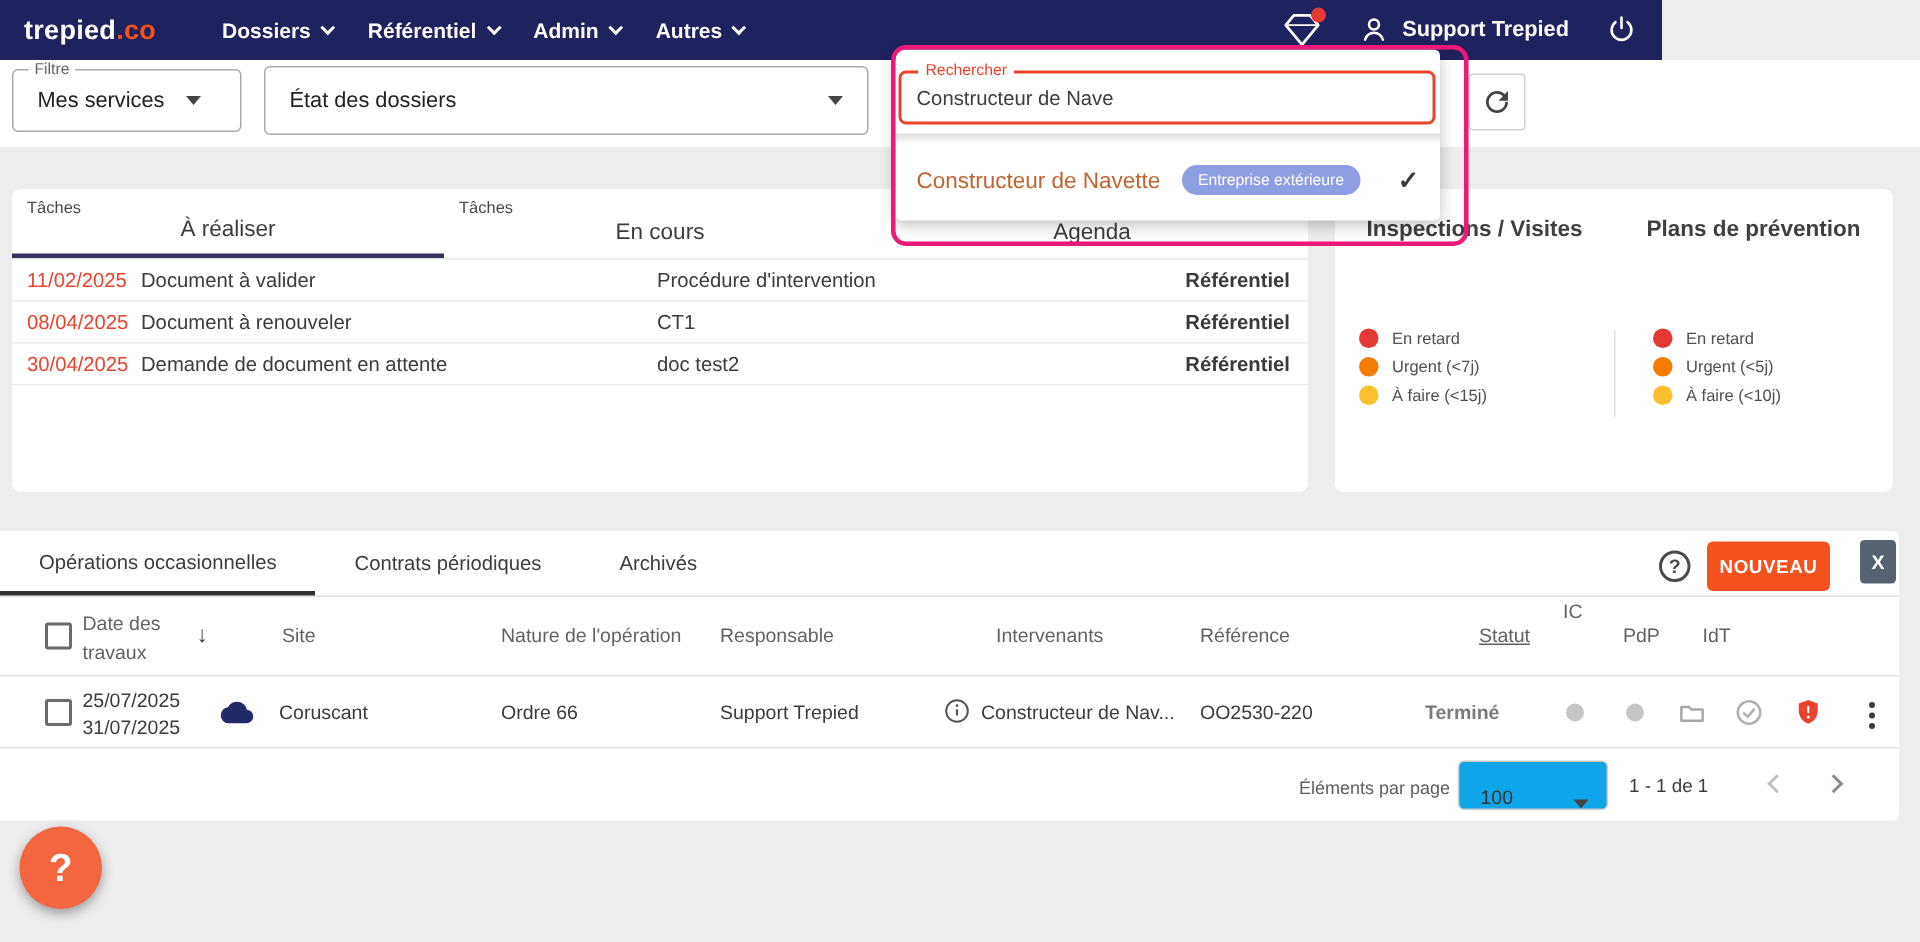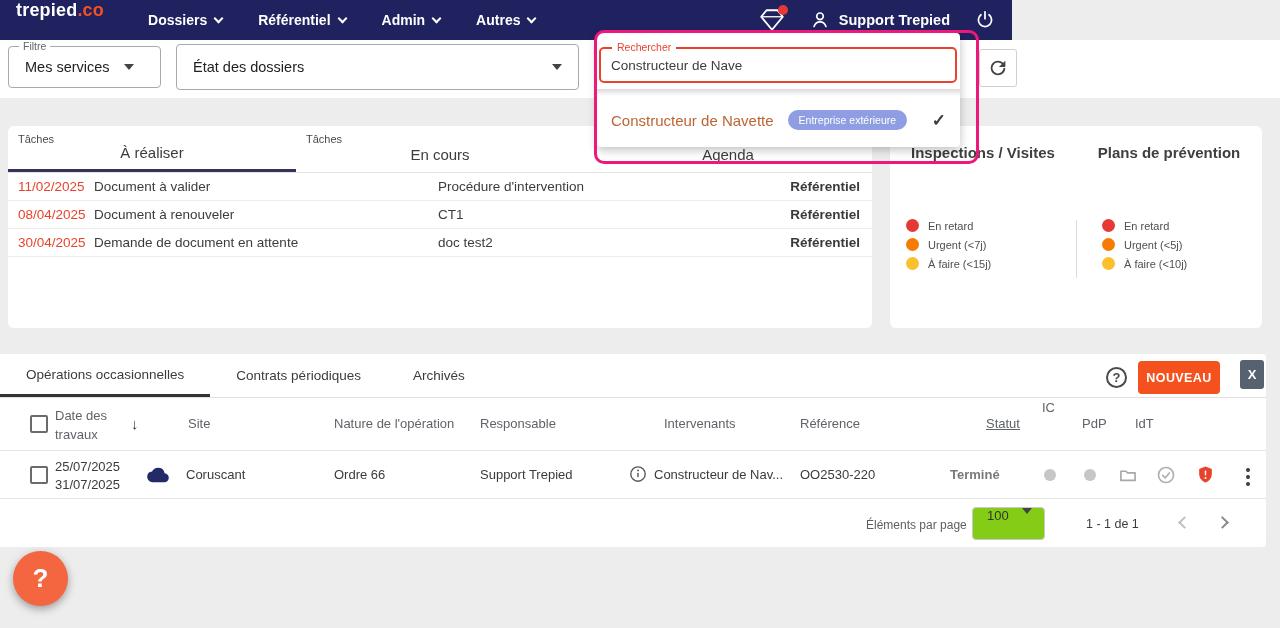--- a/index.html
+++ b/index.html
@@ -1,24 +1,24 @@
 <!DOCTYPE html>
 <html><head>
 <meta charset="utf-8">
 <style>
   * { margin:0; padding:0; box-sizing:border-box; }
   html,body { width:1280px; height:628px; font-family:"Liberation Sans", sans-serif; }
   #app { position:relative; width:1280px; height:628px; background:#ededed; overflow:hidden; }
 
   
-  .navbar { position:absolute; top:0; left:0; width:1012px; height:40px; background:#20215f;
-            display:flex; z-index:5; }
+  .navbar { position:absolute; top:0; left:0; width:1108px; height:40px; background:#20215f;
+            display:flex; align-items:center; z-index:5; }
   .logo { margin-left:16px; font-size:18px; font-weight:bold; color:#fff; letter-spacing:.2px; }
   .logo .suffix { color:#f4511e; }
-  .nav-menus { display:flex; margin-left:44px; gap:36px; }
+  .nav-menus { display:flex; margin-left:44px; gap:23px; }
   .nav-item { display:flex; align-items:center; color:#fff; font-size:14px; font-weight:bold; cursor:pointer; }
   .chev-down { display:inline-block; width:7px; height:7px; border-right:2px solid #fff; border-bottom:2px solid #fff;
                transform:rotate(45deg); margin-left:8px; margin-top:-3px; }
   .nav-right { margin-left:auto; display:flex; align-items:center; gap:24px; margin-right:16px; }
   .gem-wrap { position:relative; width:26px; height:24px; }
   .badge-dot { position:absolute; top:-3px; right:-3px; width:10px; height:10px; border-radius:50%; background:#e53935; }
   .support { display:flex; align-items:center; gap:8px; color:#fff; font-size:14.5px; font-weight:bold; }
 
   
   .filter-strip { position:absolute; top:40px; left:0; width:1280px; height:58px; background:#fff; }
@@ -72,22 +72,22 @@
   .thead { position:absolute; top:44px; left:0; right:0; height:53px; border-bottom:1px solid #e4e4e4; }
   .trow { position:absolute; top:97px; left:0; right:0; height:48px; border-bottom:1px solid #e4e4e4; }
   .tpag { position:absolute; top:145px; left:0; right:0; height:48px; }
   .cell { position:absolute; font-size:13px; color:#5f6368; }
   .rcell { position:absolute; font-size:13px; color:#3b3b3b; }
   .checkbox { position:absolute; width:18px; height:18px; border:2px solid #6b6b6b; border-radius:2px; background:#fff; cursor:pointer; }
   .sort-arrow { position:absolute; left:131px; top:17px; font-size:15px; color:#3c3c3c; }
   .gray-dot { position:absolute; width:12px; height:12px; border-radius:50%; background:#c6c6c6; top:18px; }
   .kebab { position:absolute; left:1244px; top:15px; display:flex; flex-direction:column; gap:3px; cursor:pointer; padding:2px; }
   .kebab i { width:4px; height:4px; border-radius:50%; background:#3c3c3c; }
-  .pg-select { position:absolute; left:972px; top:8px; width:73px; height:33px; border:1px solid #c9c9c9; border-radius:4px;
-               display:flex; align-items:flex-start; background:#84cc16; cursor:pointer; }
+  .pg-select { position:absolute; left:972px; top:8px; width:100px; height:33px; border:1px solid #c9c9c9; border-radius:4px;
+               display:flex; align-items:flex-end; background:#0ea5e9; cursor:pointer; }
   .pg-select .val { margin-left:14px; font-size:13px; color:#333; }
   .pg-select .caret { margin-left:auto; margin-right:12px; }
   .chev { position:absolute; top:19px; width:9px; height:9px; cursor:pointer; }
   .chev-l { left:1180px; border-left:2px solid #c0c0c0; border-bottom:2px solid #c0c0c0; transform:rotate(45deg); }
   .chev-r { left:1218px; border-right:2px solid #8a8a8a; border-top:2px solid #8a8a8a; transform:rotate(45deg); }
 
   
   .fab { position:absolute; left:13px; top:551px; width:55px; height:55px; border-radius:50%; background:#f3663f; border:none;
          color:#fff; font-size:26px; font-weight:bold; font-family:"Liberation Sans",sans-serif; cursor:pointer;
          box-shadow:0 3px 8px rgba(0,0,0,.35); z-index:6; }

